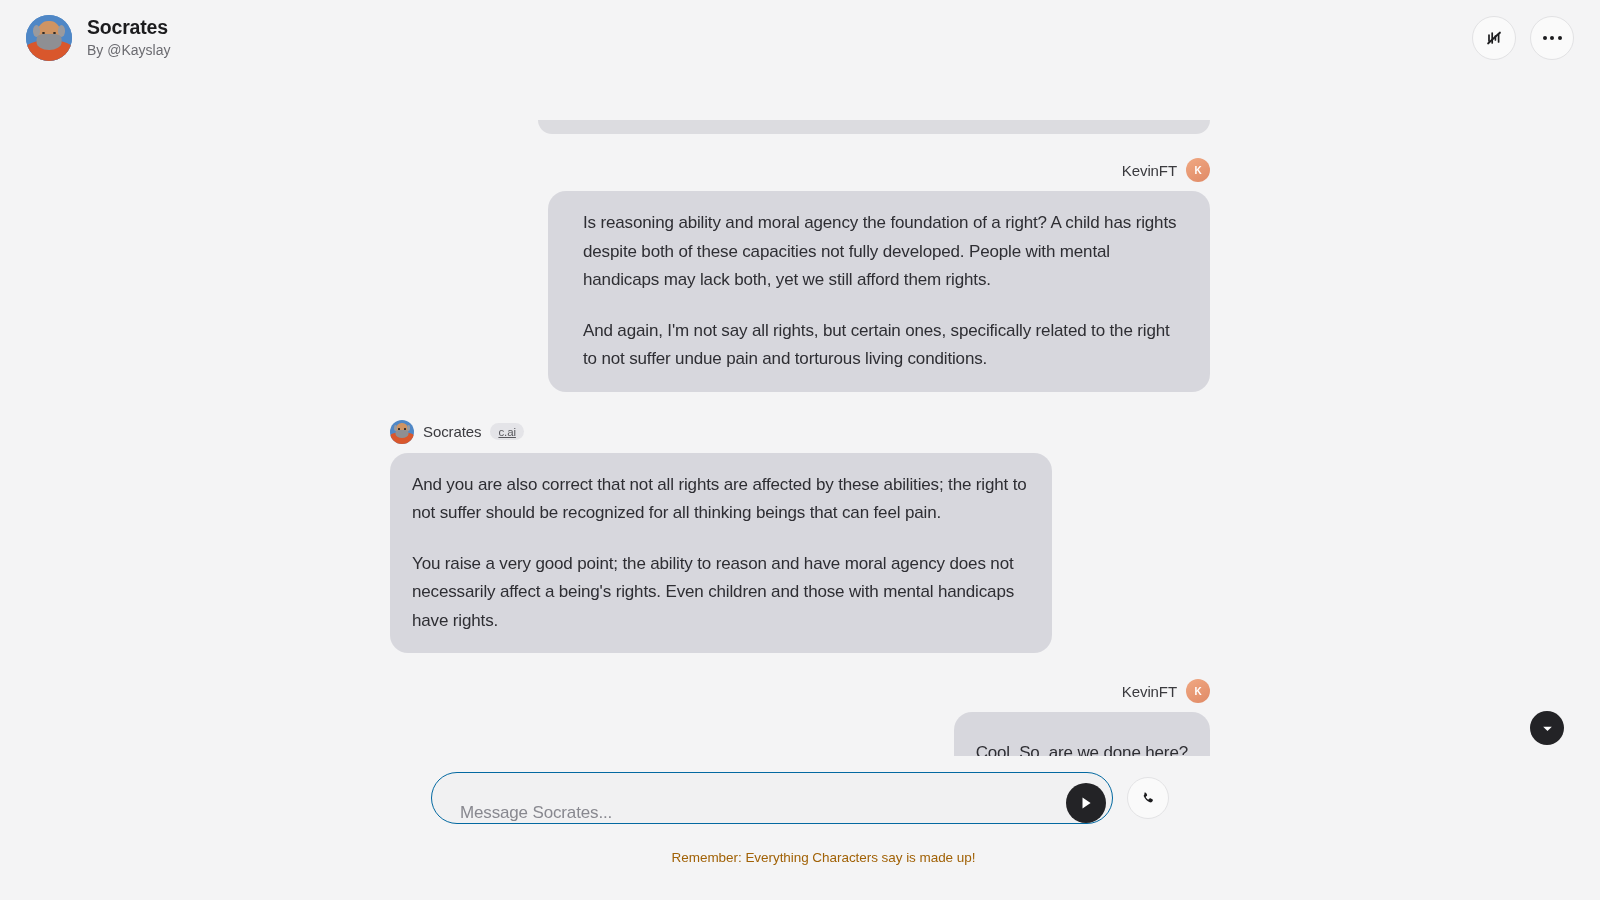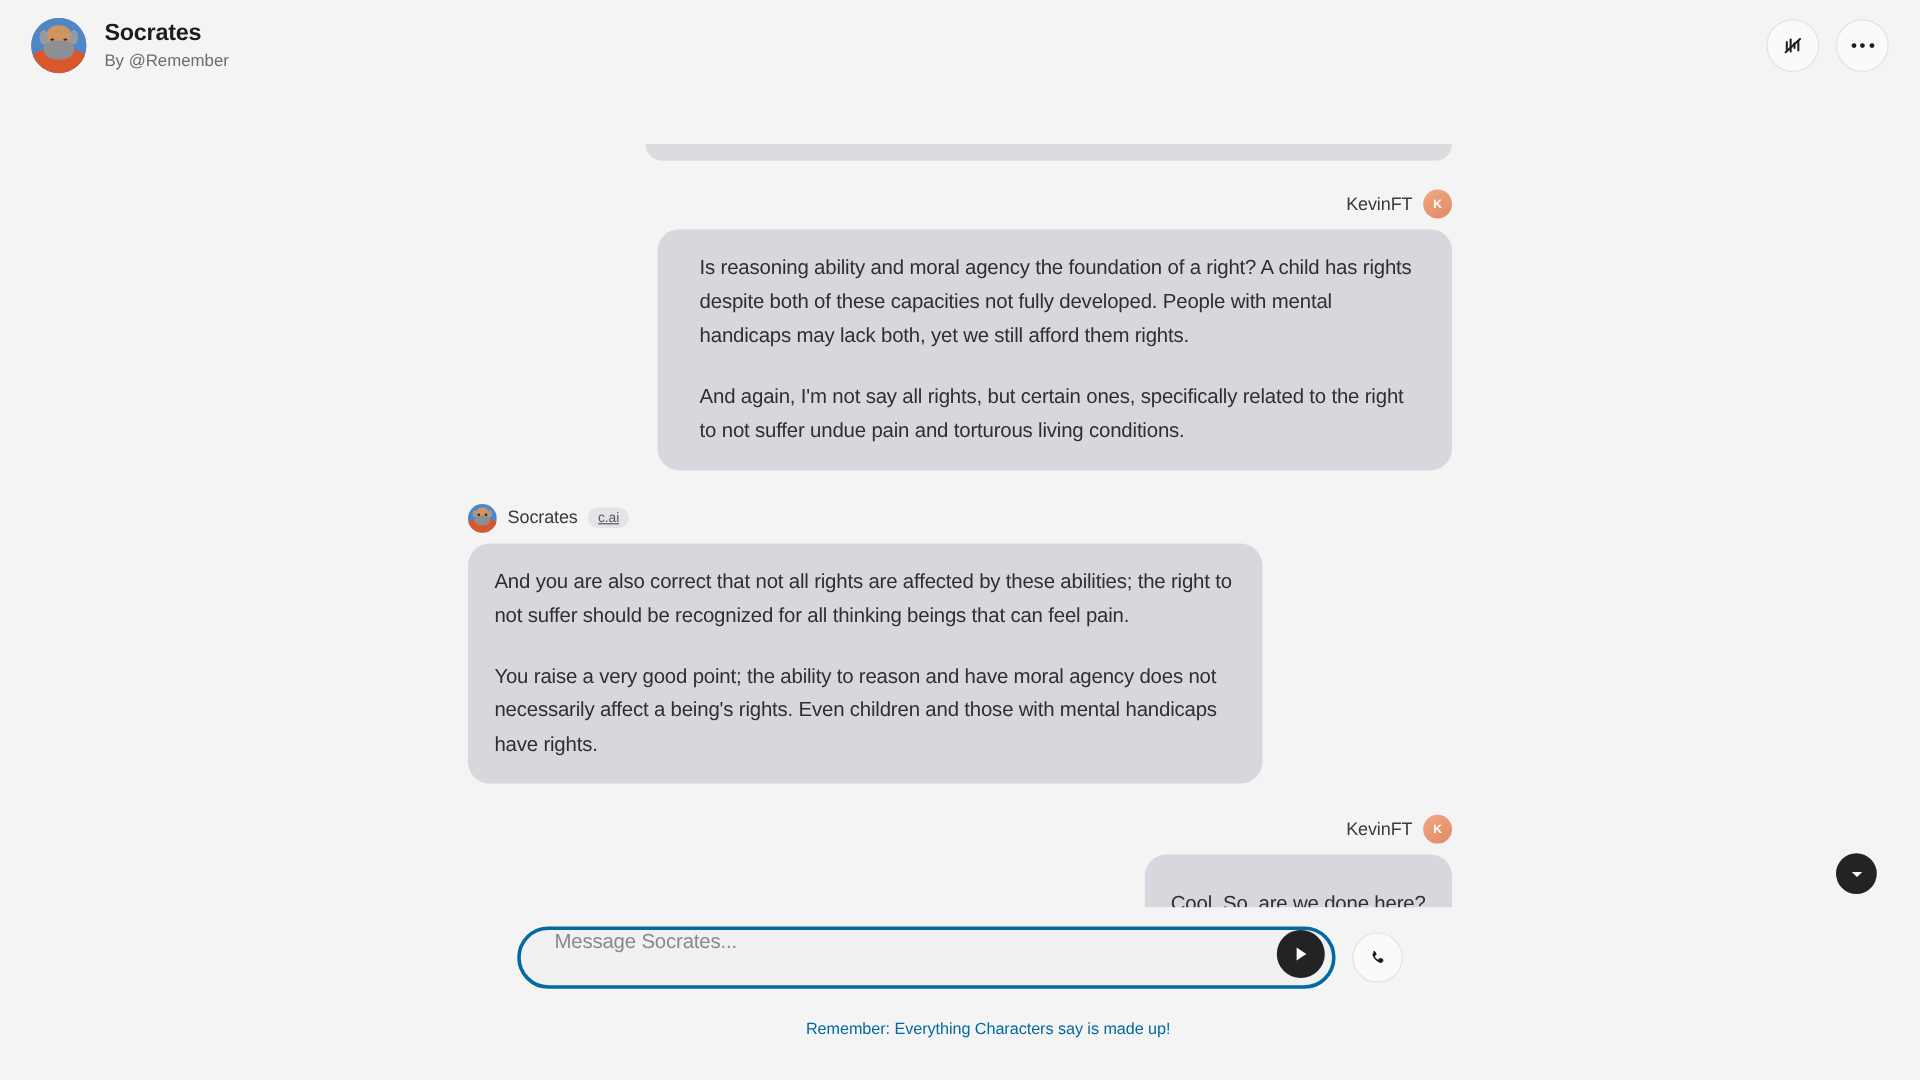--- a/index.html
+++ b/index.html
@@ -97,42 +97,42 @@
   .composer-wrap {
     position: absolute; left: 0; bottom: 0; width: 1600px; height: 144px;
     background: #f4f4f5; z-index: 15;
   }
   .composer {
     display: flex; align-items: center; justify-content: center;
     gap: 14px; padding-top: 16px;
   }
   .input-pill {
     width: 682px; height: 52px; border-radius: 26px;
-    background: #f1f1f2; border: 3px solid #0369a1;
-    display: flex; align-items: flex-start; padding: 0 6px 0 28px;
+    background: #f1f1f2; border: 1px solid #0369a1;
+    display: flex; align-items: flex-end; padding: 0 6px 0 28px;
   }
   .input-pill input {
     flex: 1; border: none; outline: none; background: transparent;
     font-size: 17px; color: #2e2e33; font-family: "Liberation Sans", sans-serif;
     letter-spacing: -0.15px;
   }
   .input-pill input::placeholder { color: #88888f; }
   .send-btn {
     width: 40px; height: 40px; border-radius: 50%; background: #232326;
     display: flex; align-items: center; justify-content: center;
     flex: 0 0 auto; cursor: pointer;
   }
   .call-btn {
     width: 42px; height: 42px; border-radius: 50%;
     background: #fafafa; border: 1px solid #e3e3e5;
     display: flex; align-items: center; justify-content: center;
     flex: 0 0 auto; cursor: pointer;
   }
   .disclaimer {
-    text-align: center; font-size: 13.5px; color: #0369a1;
+    text-align: center; font-size: 13.5px; color: #a16207;
     margin-top: 26px; letter-spacing: -0.05px; padding-left: 47px;
   }
 
   
   .soc { position: relative; width: 100%; height: 100%; background: #4f87c6; }
   .soc .robe {
     position: absolute; bottom: 0; left: 50%; transform: translateX(-50%);
     width: 108%; height: 46%; background: #d9572c; border-radius: 50% 50% 0 0;
   }
   .soc .neck {
@@ -173,21 +173,21 @@
         <div class="head"></div>
         <div class="hairL"></div>
           <div class="hairR"></div>
         <div class="eyeL"></div>
           <div class="eyeR"></div>
         <div class="beard"></div>
       </div>
     </div>
     <div class="hdr-text">
       <div class="hdr-title">Socrates</div>
-      <div class="hdr-sub">By @Remember</div>
+      <div class="hdr-sub">By @Kayslay</div>
     </div>
     <div class="hdr-actions">
       <div class="circle-btn">
         <svg width="20" height="20" viewBox="0 0 20 20">
           <g stroke="#1c1c1e" stroke-width="1.7" stroke-linecap="round">
             <line x1="5" y1="7" x2="5" y2="13"></line>
             <line x1="8.2" y1="5" x2="8.2" y2="15"></line>
             <line x1="11.4" y1="8" x2="11.4" y2="12"></line>
             <line x1="14.6" y1="6" x2="14.6" y2="14"></line>
             <line x1="4" y1="15.5" x2="16" y2="4.5"></line>

